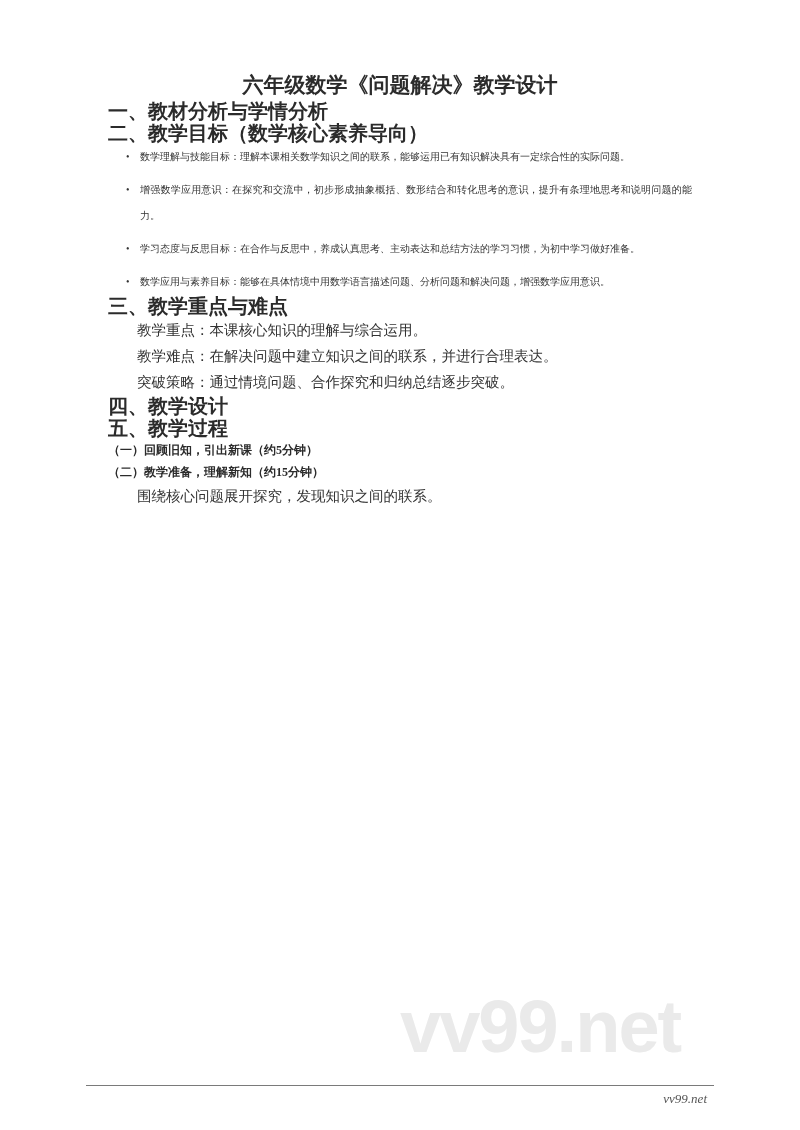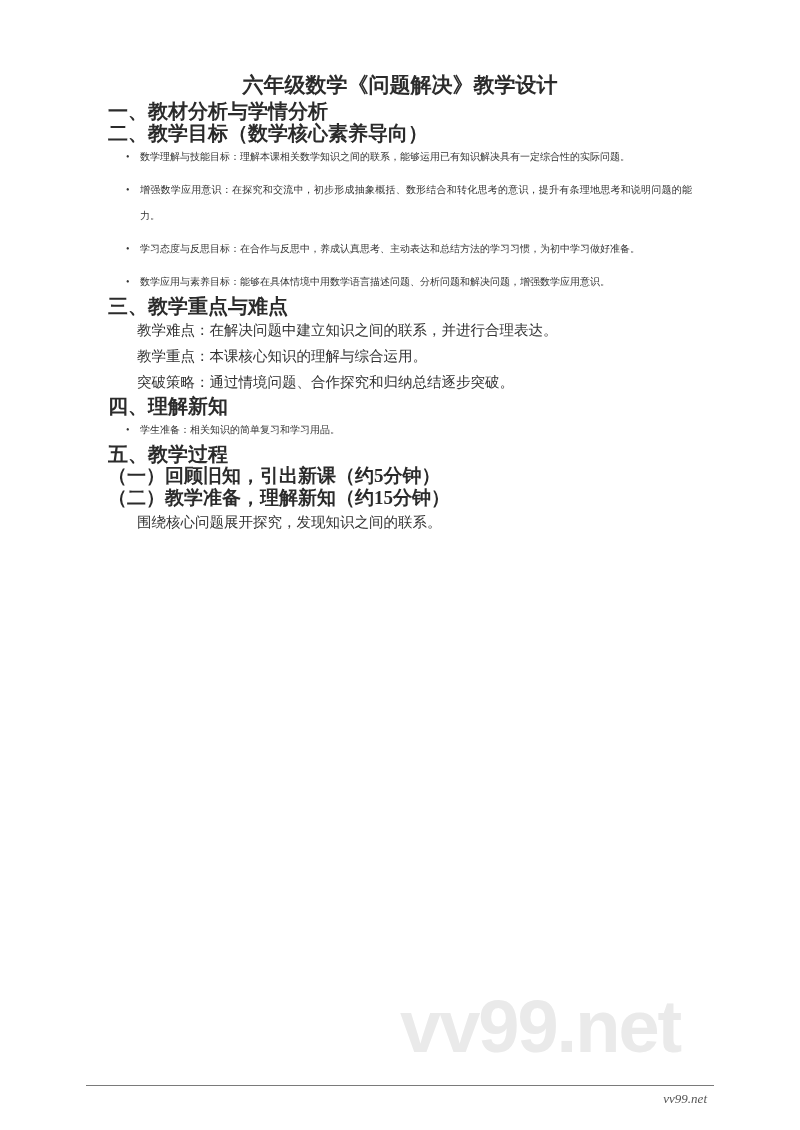--- a/index.html
+++ b/index.html
@@ -41,21 +41,21 @@
   }
   h2.sec {
     margin: 0;
     font-size: 20px;
     line-height: 22px;
     font-weight: bold;
     color: #2b2b2b;
   }
   h3.subsec {
     margin: 0;
-    font-size: 19px;
+    font-size: 12px;
     line-height: 22px;
     font-weight: bold;
     color: #2b2b2b;
   }
   p.body {
     margin: 0;
     font-size: 14.5px;
     line-height: 26px;
     text-align: justify;
     text-indent: 2em;
@@ -131,27 +131,26 @@
 
     <h2 class="sec mt-sec2">二、教学目标（数学核心素养导向）</h2>
     <ul class="blist mt-list1">
       <li>数学理解与技能目标：理解本课相关数学知识之间的联系，能够运用已有知识解决具有一定综合性的实际问题。</li>
       <li>增强数学应用意识：在探究和交流中，初步形成抽象概括、数形结合和转化思考的意识，提升有条理地思考和说明问题的能力。</li>
       <li>学习态度与反思目标：在合作与反思中，养成认真思考、主动表达和总结方法的学习习惯，为初中学习做好准备。</li>
       <li>数学应用与素养目标：能够在具体情境中用数学语言描述问题、分析问题和解决问题，增强数学应用意识。</li>
     </ul>
 
     <h2 class="sec mt-sec3">三、教学重点与难点</h2>
+    <p class="body mt-kp1">教学重点：本课核心知识的理解与综合运用。</p>
     <p class="body mt-kp">教学难点：在解决问题中建立知识之间的联系，并进行合理表达。</p>
-    <p class="body mt-kp1">教学重点：本课核心知识的理解与综合运用。</p>
     <p class="body mt-kp">突破策略：通过情境问题、合作探究和归纳总结逐步突破。</p>
 
-    <h2 class="sec mt-sec4">四、理解新知</h2>
+    <h2 class="sec mt-sec4">四、教学设计</h2>
     <ul class="blist mt-list2">
-      <li>学生准备：相关知识的简单复习和学习用品。</li>
     </ul>
 
     <h2 class="sec mt-sec5">五、教学过程</h2>
     <h3 class="subsec mt-sub1">（一）回顾旧知，引出新课（约5分钟）</h3>
     <h3 class="subsec mt-sub2">（二）教学准备，理解新知（约15分钟）</h3>
     <p class="body mt-subp2">围绕核心问题展开探究，发现知识之间的联系。</p>
 
   </div>
 
   <div class="footer-line"></div>

